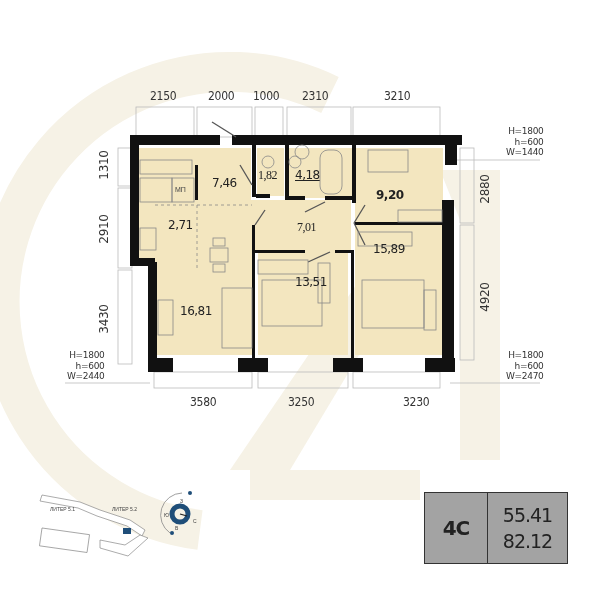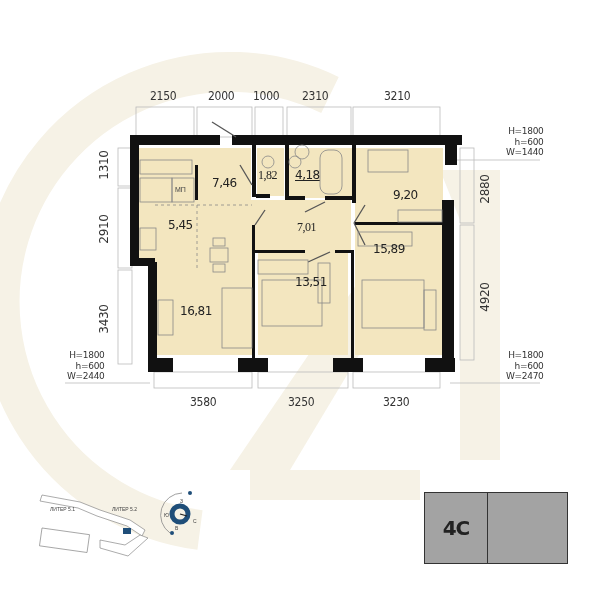--- a/index.html
+++ b/index.html
@@ -124,22 +124,22 @@
     <rect x="320" y="150" width="22" height="44" rx="8"></rect>
     <circle cx="302" cy="152" r="7"></circle>
     <circle cx="268" cy="162" r="6"></circle>
     <circle cx="295" cy="162" r="6"></circle>
   </g>
 </svg>
 
 <div class="room-label" style="left:212px;top:176px;">7,46</div>
 <div class="room-label" style="left:258px;top:168px;font-family:Liberation Serif, serif;">1,82</div>
 <div class="room-label" style="left:295px;top:168px;text-decoration:underline;">4,18</div>
-<div class="room-label" style="left:393px;top:188px;">9,20</div>
-<div class="room-label" style="left:168px;top:218px;">5,45</div>
+<div class="room-label" style="left:376px;top:188px;font-weight:bold;">9,20</div>
+<div class="room-label" style="left:168px;top:218px;">2,71</div>
 <div class="room-label" style="left:297px;top:220px;font-family:Liberation Serif, serif;">7,01</div>
 <div class="room-label" style="left:180px;top:304px;">16,81</div>
 <div class="room-label" style="left:295px;top:275px;">13,51</div>
 <div class="room-label" style="left:373px;top:242px;">15,89</div>
 <div class="abs" style="left:175px;top:186px;font-size:7px;color:#444;">МП</div>
 
 <div class="dim" style="left:150px;top:89px;">2150</div>
 <div class="dim" style="left:208px;top:89px;">2000</div>
 <div class="dim" style="left:253px;top:89px;">1000</div>
 <div class="dim" style="left:302px;top:89px;">2310</div>
@@ -147,21 +147,21 @@
 
 <div class="dimv" style="left:89px;top:158px;">1310</div>
 <div class="dimv" style="left:89px;top:222px;">2910</div>
 <div class="dimv" style="left:89px;top:312px;">3430</div>
 
 <div class="dimv" style="left:470px;top:182px;">2880</div>
 <div class="dimv" style="left:470px;top:290px;">4920</div>
 
 <div class="dim" style="left:190px;top:395px;">3580</div>
 <div class="dim" style="left:288px;top:395px;">3250</div>
-<div class="dim" style="left:383px;top:395px;">3230</div>
+<div class="dim" style="left:403px;top:395px;">3230</div>
 
 <div class="note" style="left:506px;top:126px;">
   <div>H=1800</div>
   <div>h=600</div>
   <div>W=1440</div>
 </div>
 <div class="note" style="left:506px;top:350px;">
   <div>H=1800</div>
   <div>h=600</div>
   <div>W=2470</div>
@@ -190,13 +190,17 @@
   <circle cx="38" cy="5" r="2" fill="#1f4e79"></circle>
   <circle cx="20" cy="45" r="2" fill="#1f4e79"></circle>
 </svg>
 <div class="abs" style="left:180px;top:498px;font-size:5px;color:#444;">З</div>
 <div class="abs" style="left:164px;top:512px;font-size:5px;color:#444;">Ю</div>
 <div class="abs" style="left:193px;top:518px;font-size:5px;color:#444;">С</div>
 <div class="abs" style="left:175px;top:525px;font-size:5px;color:#444;">В</div>
 
 <div class="info-box">
   <div class="info-type">4С</div>
+  <div class="info-areas">
+    <div>55.41</div>
+    <div>82.12</div>
+  </div>
 </div>
 
 </body></html>

